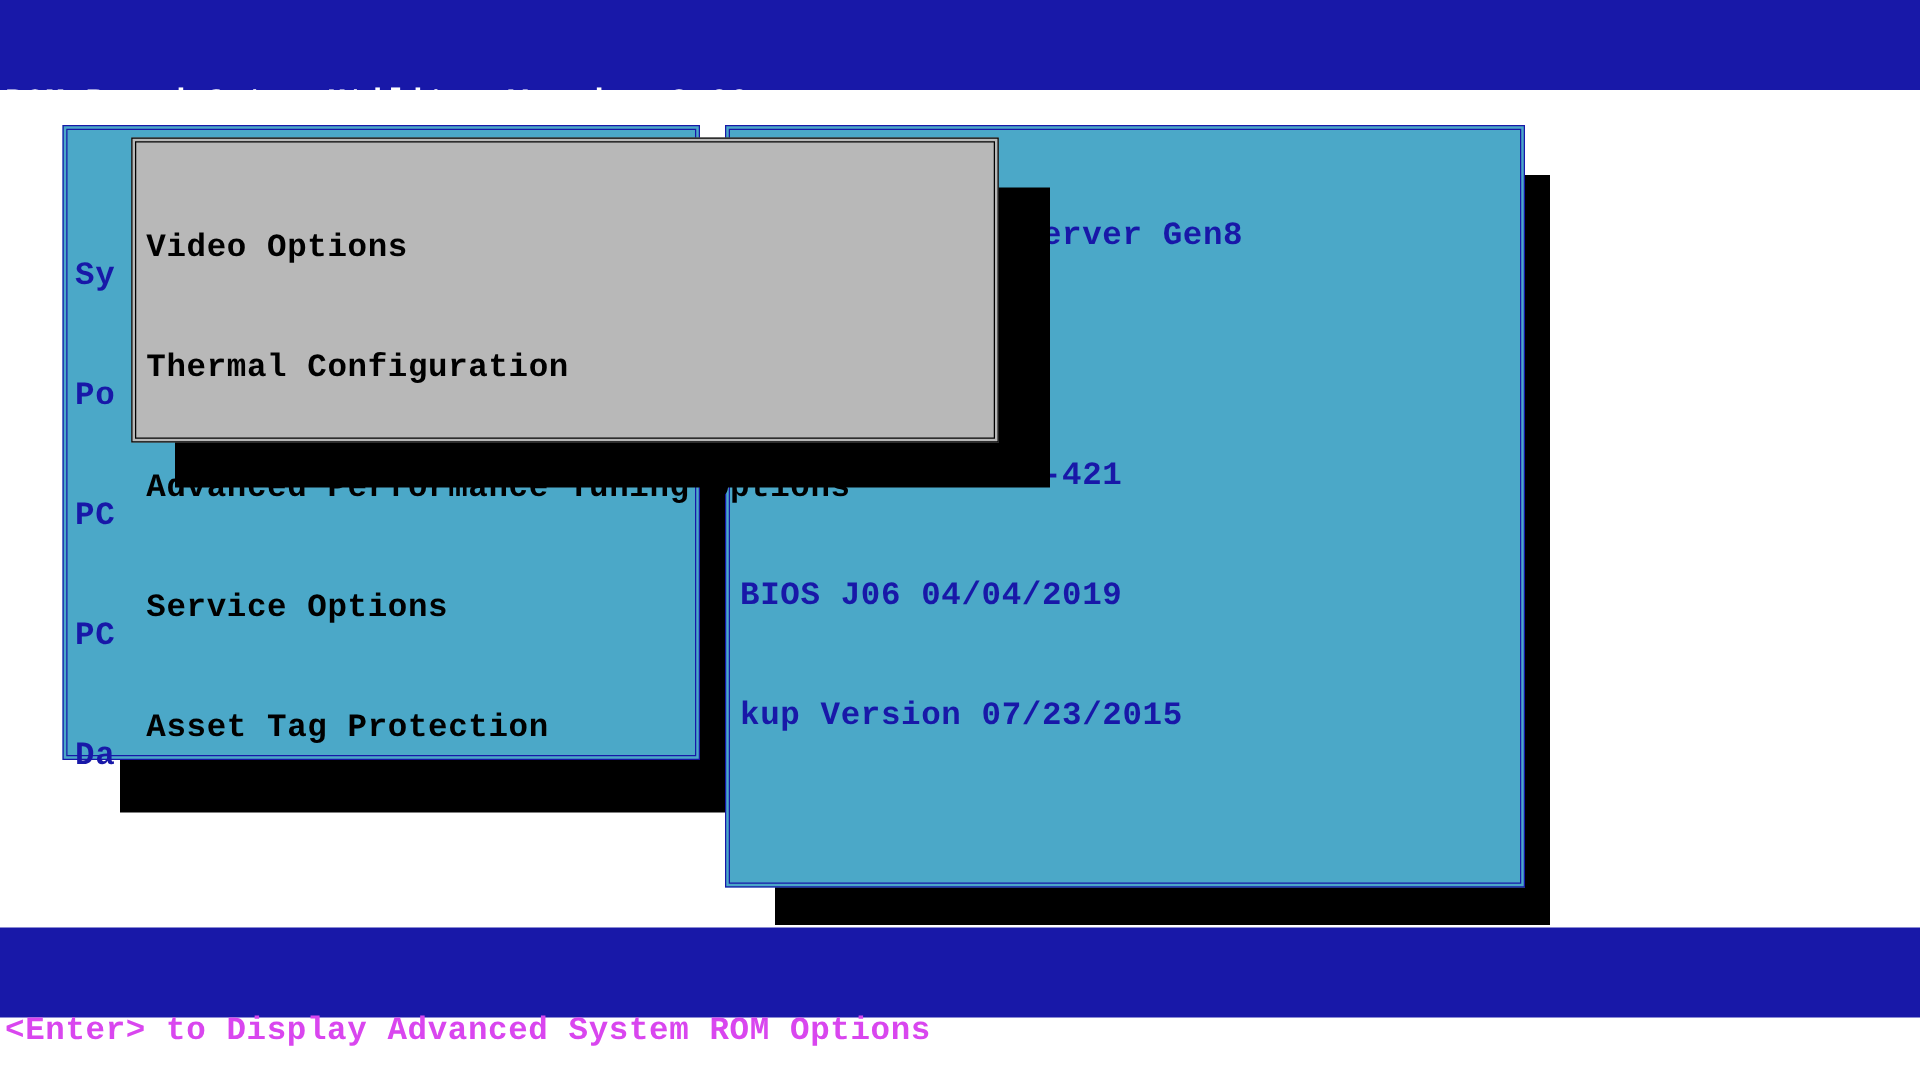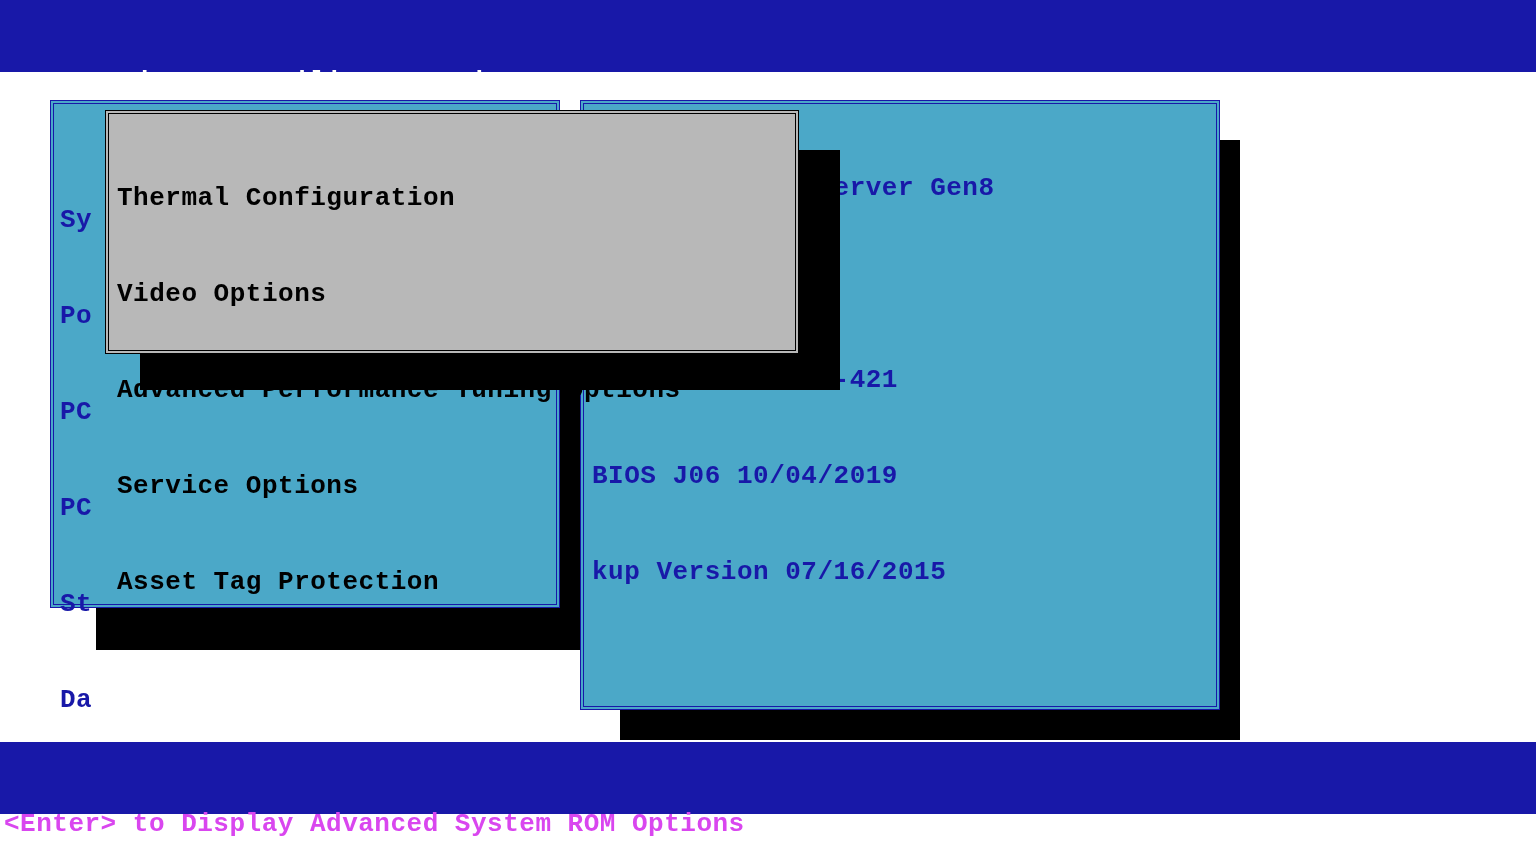--- a/index.html
+++ b/index.html
@@ -106,57 +106,56 @@
   <div>Copyright 1982, 2019 Hewlett Packard Enterprise Development LP</div>
 </div>
 
 <div class="left-panel-shadow"></div>
 <div class="left-panel vga">
   
   <div class="left-item">Sy</div>
   <div class="left-item">Po</div>
   <div class="left-item">PC</div>
   <div class="left-item">PC</div>
-  <div class="left-item">St</div>
   <div class="left-item">Da</div>
   
   
   
   
   
   
   
   
   
 </div>
 
 <div class="right-panel-shadow"></div>
 <div class="right-panel vga">
   <div class="right-line">ProLiant MicroServer Gen8</div>
   <div class="right-line">: CZ155100UC</div>
   <div class="right-line">duct ID: 819185-421</div>
-  <div class="right-line">BIOS J06 10/04/2019</div>
-  <div class="right-line">kup Version 07/16/2015</div>
+  <div class="right-line">BIOS J06 04/04/2019</div>
+  <div class="right-line">kup Version 07/23/2015</div>
   <div class="right-line">&nbsp;</div>
   <div class="right-line">&nbsp;</div>
   
   
   
   
   
   
   
   
   
 </div>
 
 <div class="popup-shadow"></div>
 <div class="popup vga">
+  <div><span class="popup-item">Video Options</span></div>
   <div><span class="popup-item">Thermal Configuration</span></div>
-  <div><span class="popup-item">Video Options</span></div>
   <div><span class="popup-item">Advanced Performance Tuning Options</span></div>
   <div><span class="popup-item">Service Options</span></div>
   <div><span class="popup-item">Asset Tag Protection</span></div>
 </div>
 
 <div class="footer vga">
   <div>&lt;Enter&gt; to Display Advanced System ROM Options</div>
   
 </div>
 

